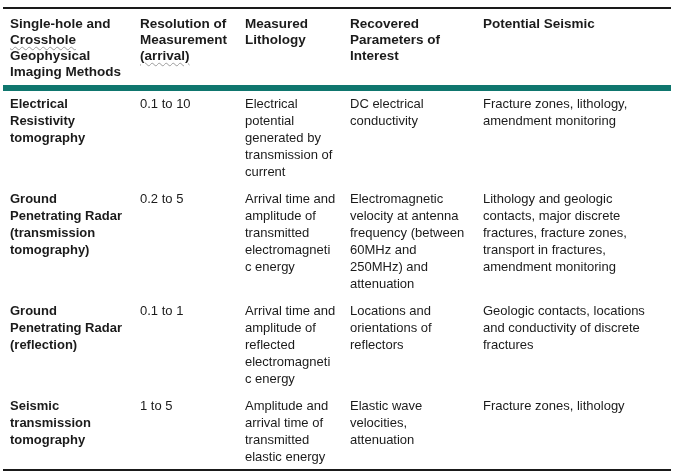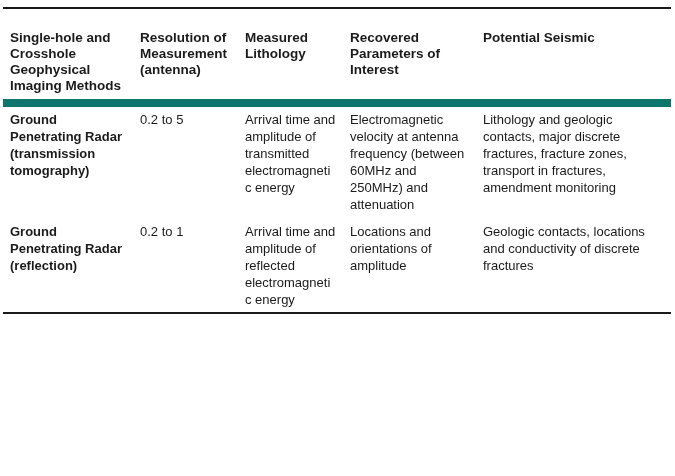--- a/index.html
+++ b/index.html
@@ -24,35 +24,36 @@
     vertical-align: top;
     text-align: left;
     padding: 4px 0 6px 7px;
     white-space: pre;
     overflow: hidden;
   }
   .doc-table thead th {
     font-size: 13.5px;
     line-height: 16px;
     font-weight: bold;
-    border-bottom: 8px solid #0f766e;
-    padding: 21px 0 5px 7px;
+    border-bottom: 6px solid #0f766e;
+    padding: 7px 0 5px 7px;
   }
   .doc-table td {
     font-size: 13px;
     line-height: 17px;
     font-weight: normal;
   }
   .doc-table td.method {
     font-weight: bold;
   }
   .doc-table tbody tr:last-child td {
     padding-bottom: 4px;
   }
   .squiggle {
+    text-decoration: underline;
     text-decoration-style: wavy;
     text-decoration-color: #9c9c9c;
     text-decoration-thickness: 1px;
     text-underline-offset: 2px;
   }
 </style>
 </head>
 <body>
 
 <table class="doc-table">
@@ -64,30 +65,45 @@
     <col style="width:195px">
   </colgroup>
   <thead>
     <tr>
       <th><span>Single-hole and
 </span><span class="squiggle">Crosshole</span><span>
 Geophysical
 Imaging Methods</span></th>
       <th><span>Resolution of
 Measurement
-</span><span class="squiggle">(antenna)</span><span></span></th>
+</span><span class="squiggle">(arrival)</span><span></span></th>
       <th>Measured
 Lithology</th>
       <th>Recovered
 Parameters of
 Interest</th>
       <th>Potential Seismic</th>
     </tr>
   </thead>
   <tbody>
+    <tr>
+      <td class="method">Electrical
+Resistivity
+tomography</td>
+      <td>0.1 to 10</td>
+      <td>Electrical
+potential
+generated by
+transmission of
+current</td>
+      <td>DC electrical
+conductivity</td>
+      <td>Fracture zones, lithology,
+amendment monitoring</td>
+    </tr>
     <tr>
       <td class="method">Ground
 Penetrating Radar
 (transmission
 tomography)</td>
       <td>0.2 to 5</td>
       <td>Arrival time and
 amplitude of
 transmitted
 electromagneti
@@ -101,27 +117,41 @@
       <td>Lithology and geologic
 contacts, major discrete
 fractures, fracture zones,
 transport in fractures,
 amendment monitoring</td>
     </tr>
     <tr>
       <td class="method">Ground
 Penetrating Radar
 (reflection)</td>
-      <td>0.2 to 1</td>
+      <td>0.1 to 1</td>
       <td>Arrival time and
 amplitude of
 reflected
 electromagneti
 c energy</td>
       <td>Locations and
 orientations of
-amplitude</td>
+reflectors</td>
       <td>Geologic contacts, locations
 and conductivity of discrete
 fractures</td>
+    </tr>
+    <tr>
+      <td class="method">Seismic
+transmission
+tomography</td>
+      <td>1 to 5</td>
+      <td>Amplitude and
+arrival time of
+transmitted
+elastic energy</td>
+      <td>Elastic wave
+velocities,
+attenuation</td>
+      <td>Fracture zones, lithology</td>
     </tr>
   </tbody>
 </table>
 
 </body></html>

